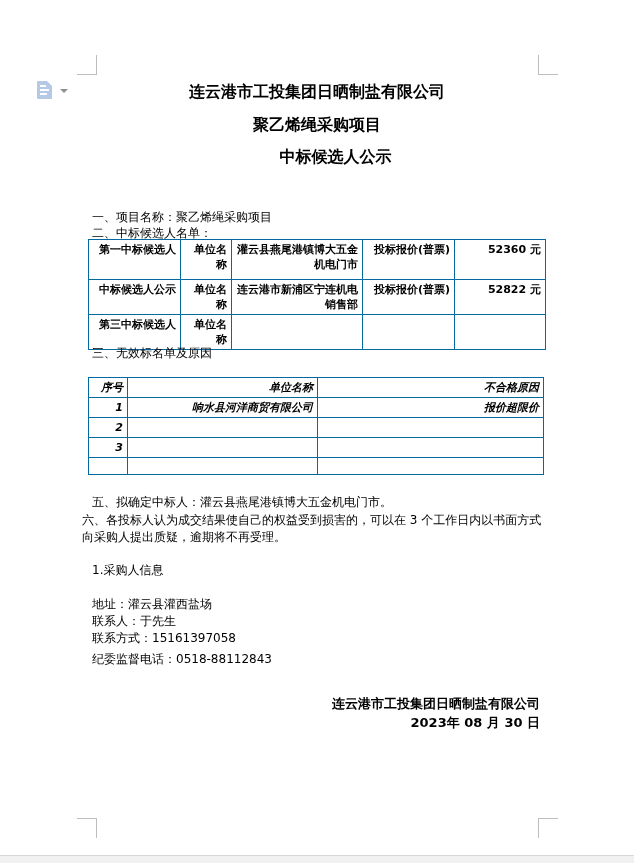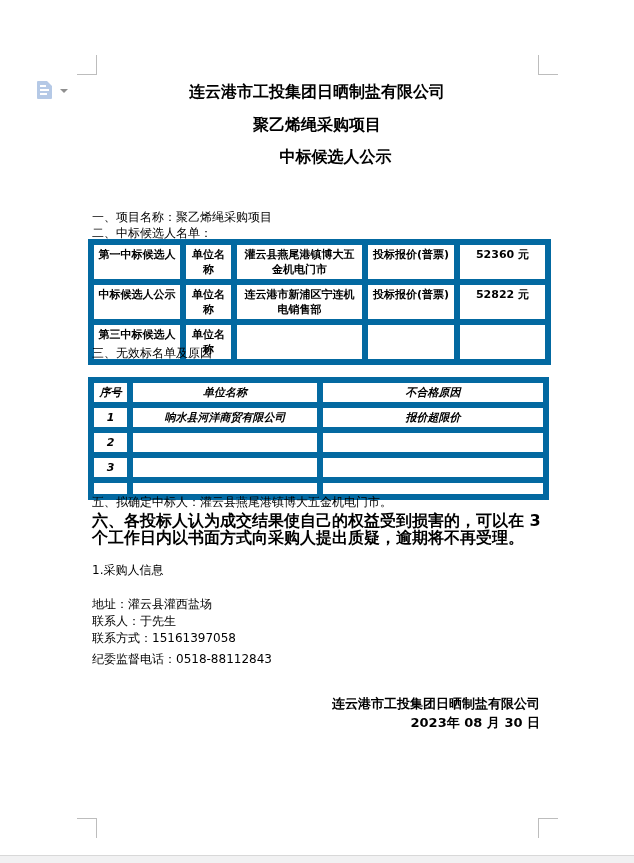--- a/index.html
+++ b/index.html
@@ -47,28 +47,28 @@
   }
   .t1 { top: 82px; }
   .t2 { top: 115px; }
   .t3 { top: 147px; padding-left: 37px; }
 
   .line {
     position: absolute; left: 92px;
     font-size: 12px; font-weight: normal; line-height: 14px; white-space: nowrap;
   }
   .wrap-par {
-    position: absolute; left: 92px; width: 466px;
-    font-size: 16px; font-weight: bold; line-height: 17.3px; white-space: normal;
+    position: absolute; left: 82px; width: 466px;
+    font-size: 12px; font-weight: normal; line-height: 17.3px; white-space: normal;
   }
 
   table { border-collapse: collapse; table-layout: fixed; position: absolute; }
   td, th {
-    border: 6px solid #0369a1;
-    font-size: 11px; font-weight: bold; text-align: center;
+    border: 1px solid #0369a1;
+    font-size: 11px; font-weight: bold; text-align: right;
     vertical-align: top; padding: 2px 4px; line-height: 15px;
     overflow: hidden;
   }
   .tbl-candidates { left: 88px; top: 239px; width: 457px; }
   .tbl-candidates col.c1 { width: 92px; }
   .tbl-candidates col.c2 { width: 51px; }
   .tbl-candidates col.c3 { width: 131px; }
   .tbl-candidates col.c4 { width: 92px; }
   .tbl-candidates col.c5 { width: 91px; }
   .tbl-candidates tr.r1 { height: 40px; }

